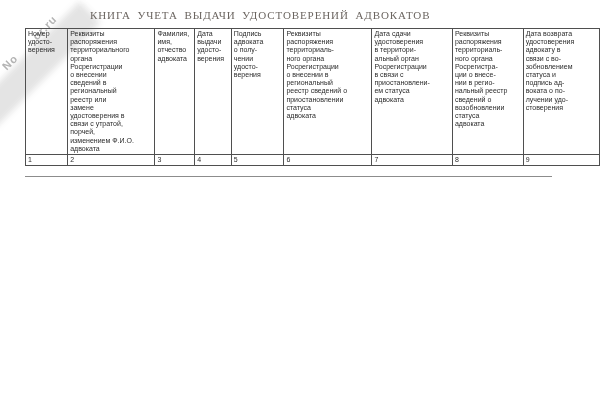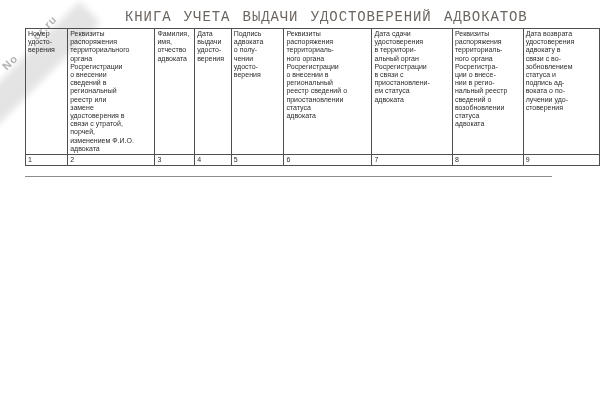--- a/index.html
+++ b/index.html
@@ -42,28 +42,27 @@
     white-space: nowrap;
     z-index: 0;
   }
   .wm-text .wm-gap { display: inline-block; width: 26px; }
 
   
   .doc-title {
     position: absolute;
     left: 90px;
     top: 9px;
-    font-family: Liberation Mono, monospace;
-    font-size: 14px;
+    font-family: Liberation Serif, serif;
+    font-size: 11px;
     letter-spacing: 0.9px;
     word-spacing: 3px;
     color: #6b6560;
     white-space: nowrap;
     z-index: 2;
-    margin-left: 35px;
   }
 
   
   .table-wrap {
     position: absolute;
     left: 25px;
     top: 28px;
     z-index: 1;
   }
   table.register {

